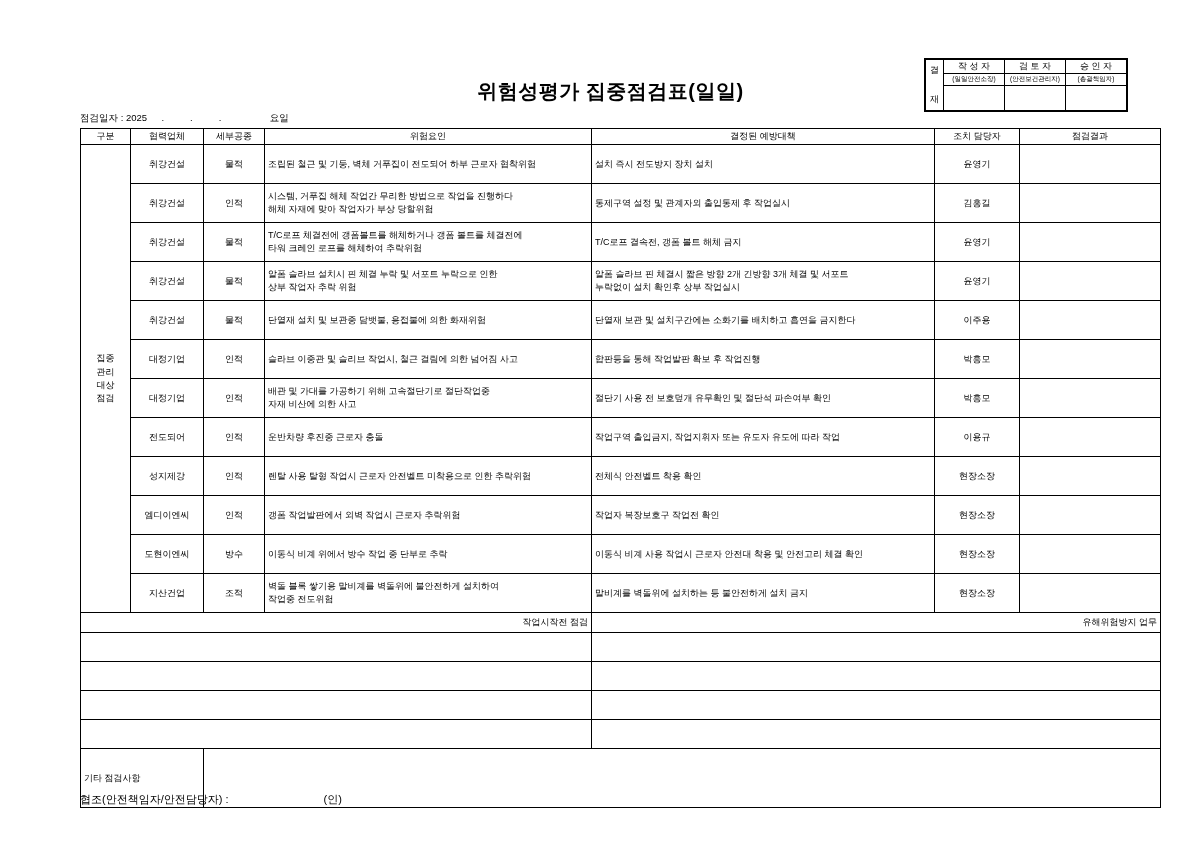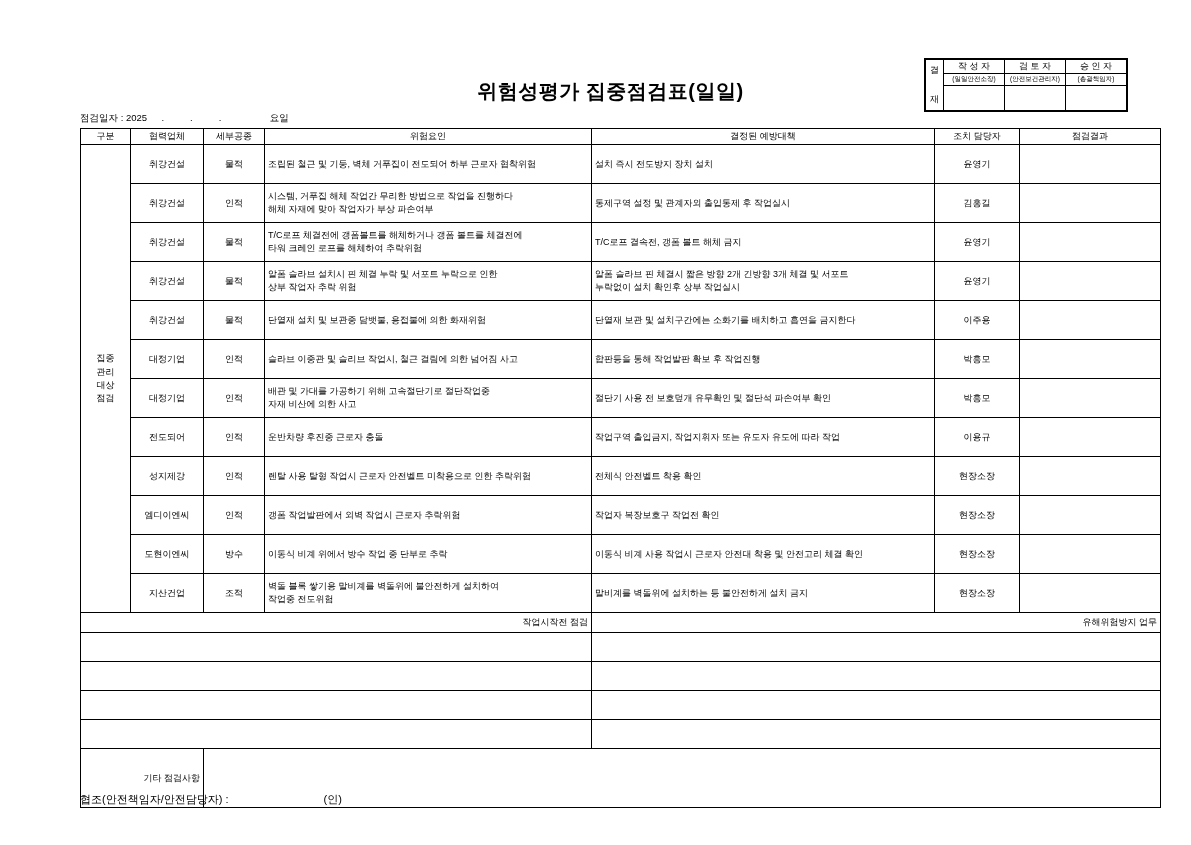--- a/index.html
+++ b/index.html
@@ -134,21 +134,21 @@
   
   td.section-bar {
     text-align: right;
     height: 17px;
     font-size: 9px;
   }
   td.blank-row {
     height: 26px;
   }
   td.etc-label {
-    text-align: right;
+    text-align: left;
     height: 56px;
     font-size: 9.5px;
     margin-left: 39px;
   }
 
   
   .footer {
     position: absolute;
     left: 80px;
     top: 772px;
@@ -225,21 +225,21 @@
           <td class="rowcell c-detail">물적</td>
           <td class="rowcell c-risk multiline">조립된 철근 및 기둥, 벽체 거푸집이 전도되어 하부 근로자 협착위험</td>
           <td class="rowcell c-measure multiline">설치 즉시 전도방지 장치 설치</td>
           <td class="rowcell c-owner">윤영기</td>
           <td class="rowcell c-result"></td>
         </tr>
         <tr>
           <td class="rowcell c-partner">취강건설</td>
           <td class="rowcell c-detail">인적</td>
           <td class="rowcell c-risk multiline">시스템, 거푸집 해체 작업간 무리한 방법으로 작업을 진행하다
-해체 자재에 맞아 작업자가 부상 파손여부</td>
+해체 자재에 맞아 작업자가 부상 당할위험</td>
           <td class="rowcell c-measure multiline">통제구역 설정 및 관계자외 출입통제 후 작업실시</td>
           <td class="rowcell c-owner">김홍길</td>
           <td class="rowcell c-result"></td>
         </tr>
         <tr>
           <td class="rowcell c-partner">취강건설</td>
           <td class="rowcell c-detail">물적</td>
           <td class="rowcell c-risk multiline">T/C로프 체결전에 갱폼볼트를 해체하거나 갱폼 볼트를 체결전에
 타워 크레인 로프를 해체하여 추락위험</td>
           <td class="rowcell c-measure multiline">T/C로프 결속전, 갱폼 볼트 해체 금지</td>

